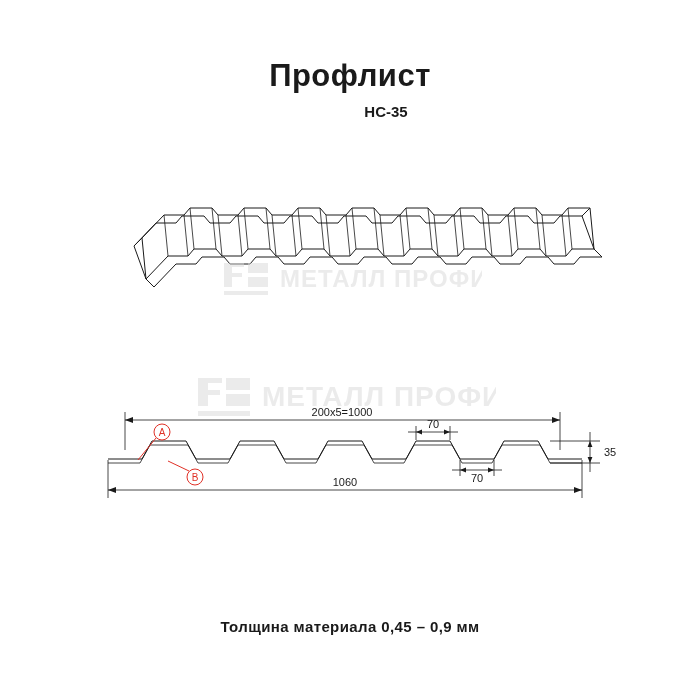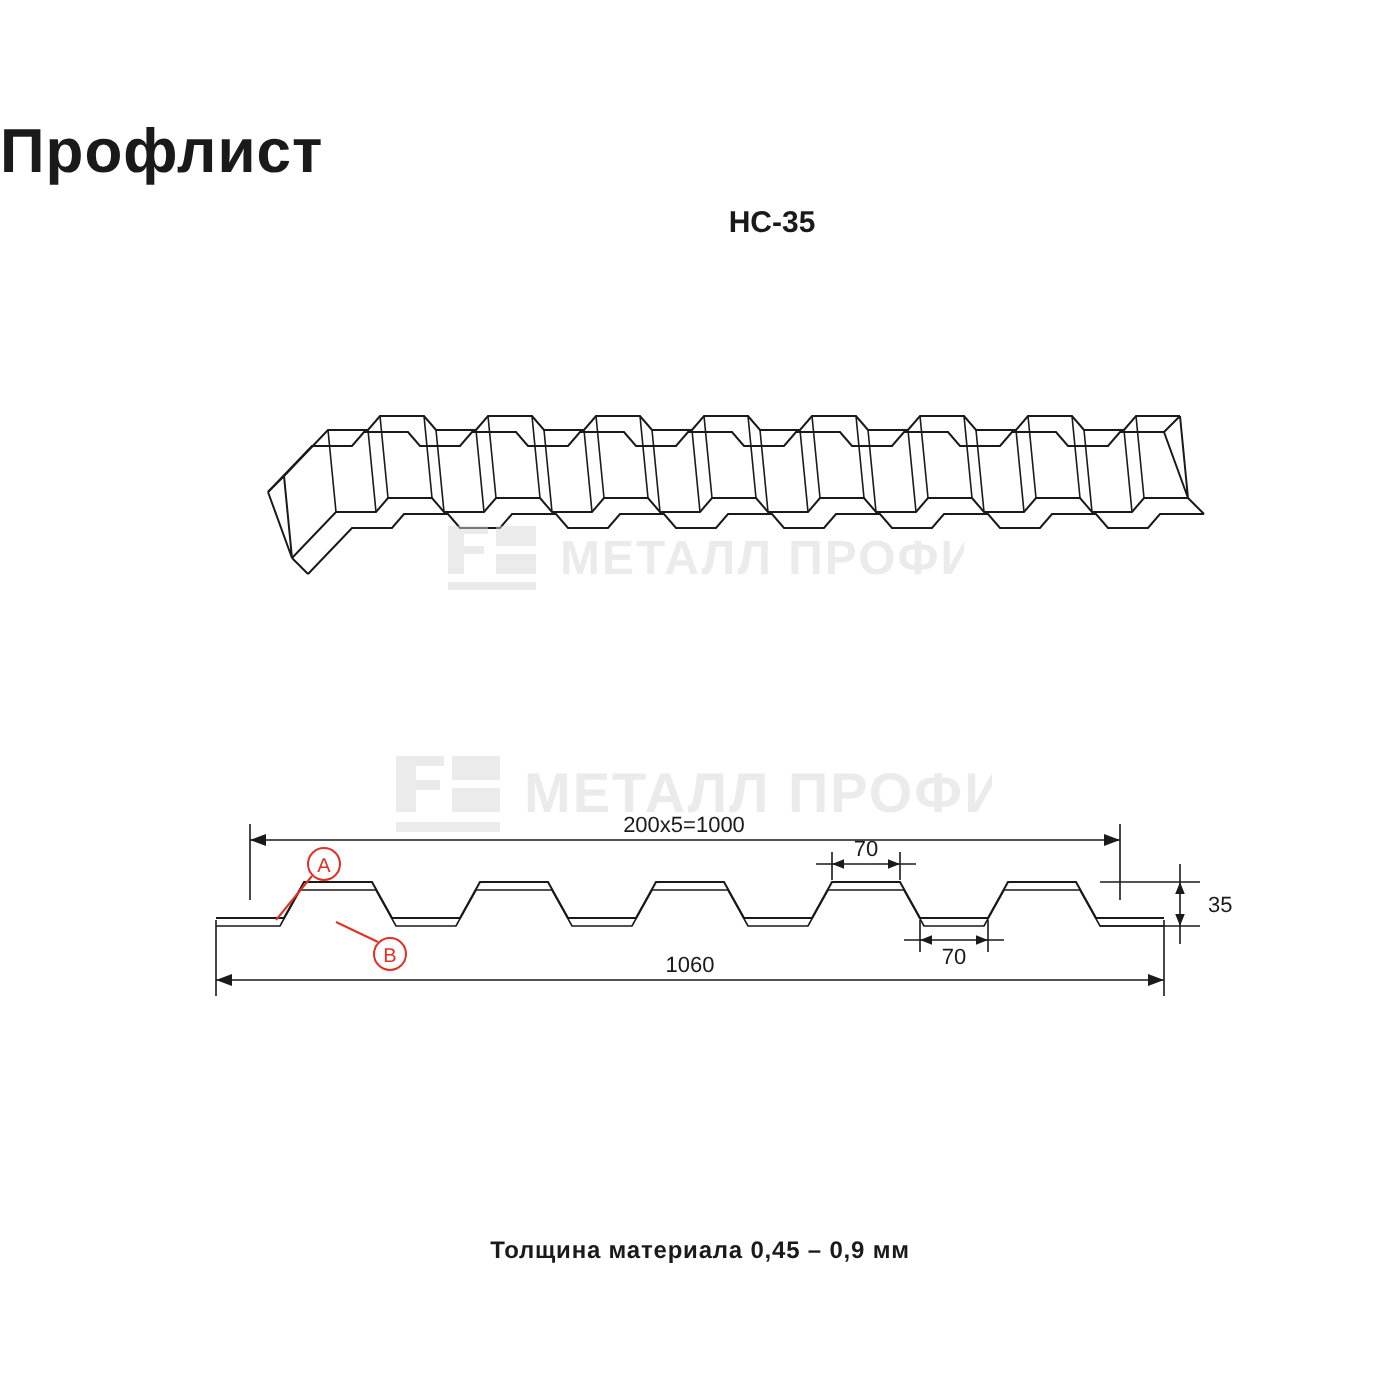--- a/index.html
+++ b/index.html
@@ -18,21 +18,21 @@
   .page {
     position: relative;
     width: 700px;
     height: 700px;
   }
   .title {
     position: absolute;
     top: 58px;
     left: 0;
     width: 700px;
-    text-align: left;
+    text-align: center;
     font-size: 31px;
     font-weight: bold;
     letter-spacing: 0.5px;
     color: #1a1a1a;
   }
   .subtitle {
     position: absolute;
     top: 103px;
     left: 0;
     width: 700px;
@@ -62,21 +62,21 @@
     opacity: 0.5;
   }
   .wm1 { top: 255px; left: 222px; }
   .wm2 { top: 368px; left: 196px; }
   .footer {
     position: absolute;
     top: 618px;
     left: 0;
     width: 700px;
     text-align: center;
-    font-size: 12px;
+    font-size: 15px;
     font-weight: bold;
     letter-spacing: 0.4px;
     color: #1a1a1a;
   }
   svg { display: block; }
   .ln { fill: none; stroke: #1a1a1a; stroke-width: 1; }
   .ln-thin { fill: none; stroke: #1a1a1a; stroke-width: 0.8; }
   .dim { fill: none; stroke: #1a1a1a; stroke-width: 0.8; }
   .red { fill: none; stroke: #e03127; stroke-width: 1; }
   .redtxt { fill: #e03127; font-family: "Liberation Sans", sans-serif; font-size: 10px; }

